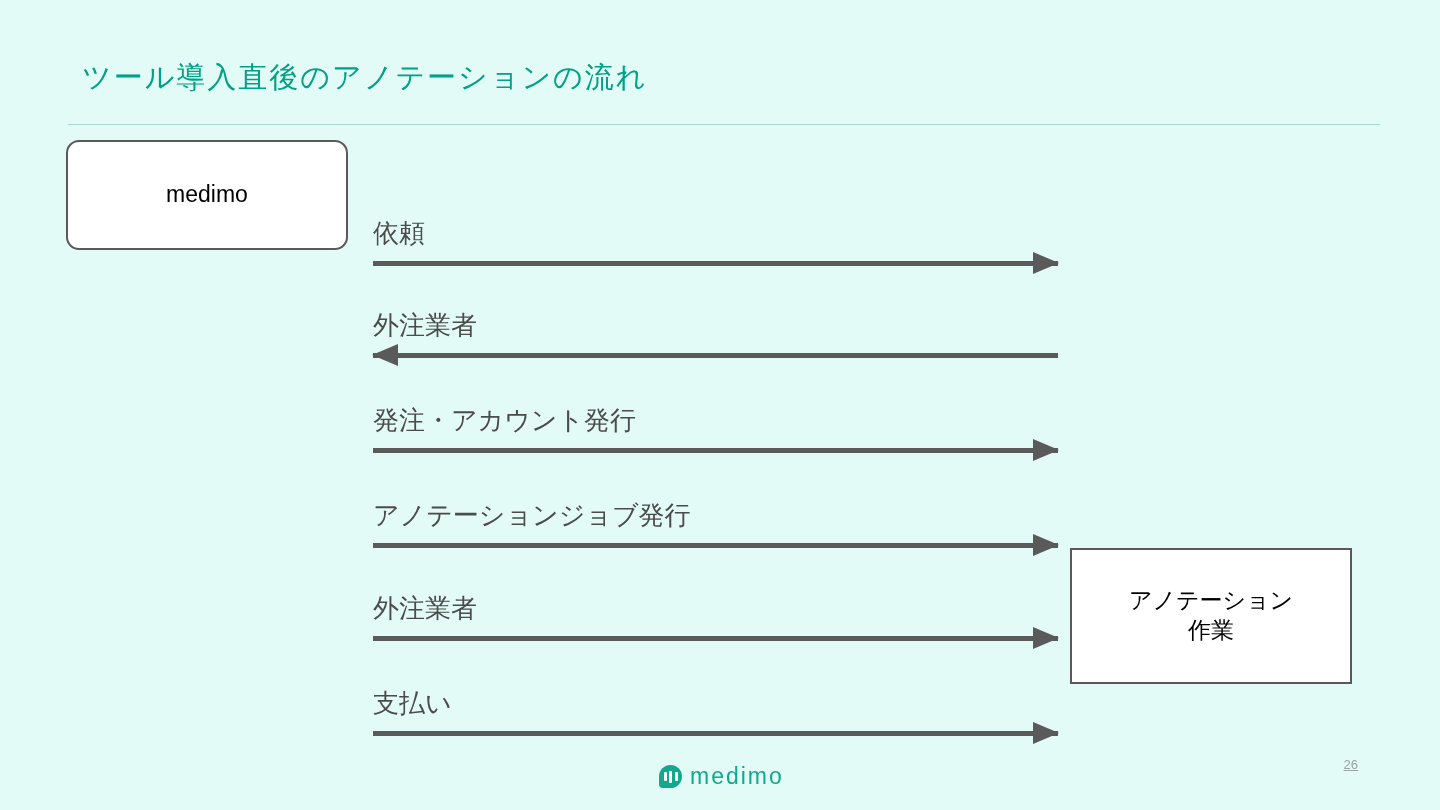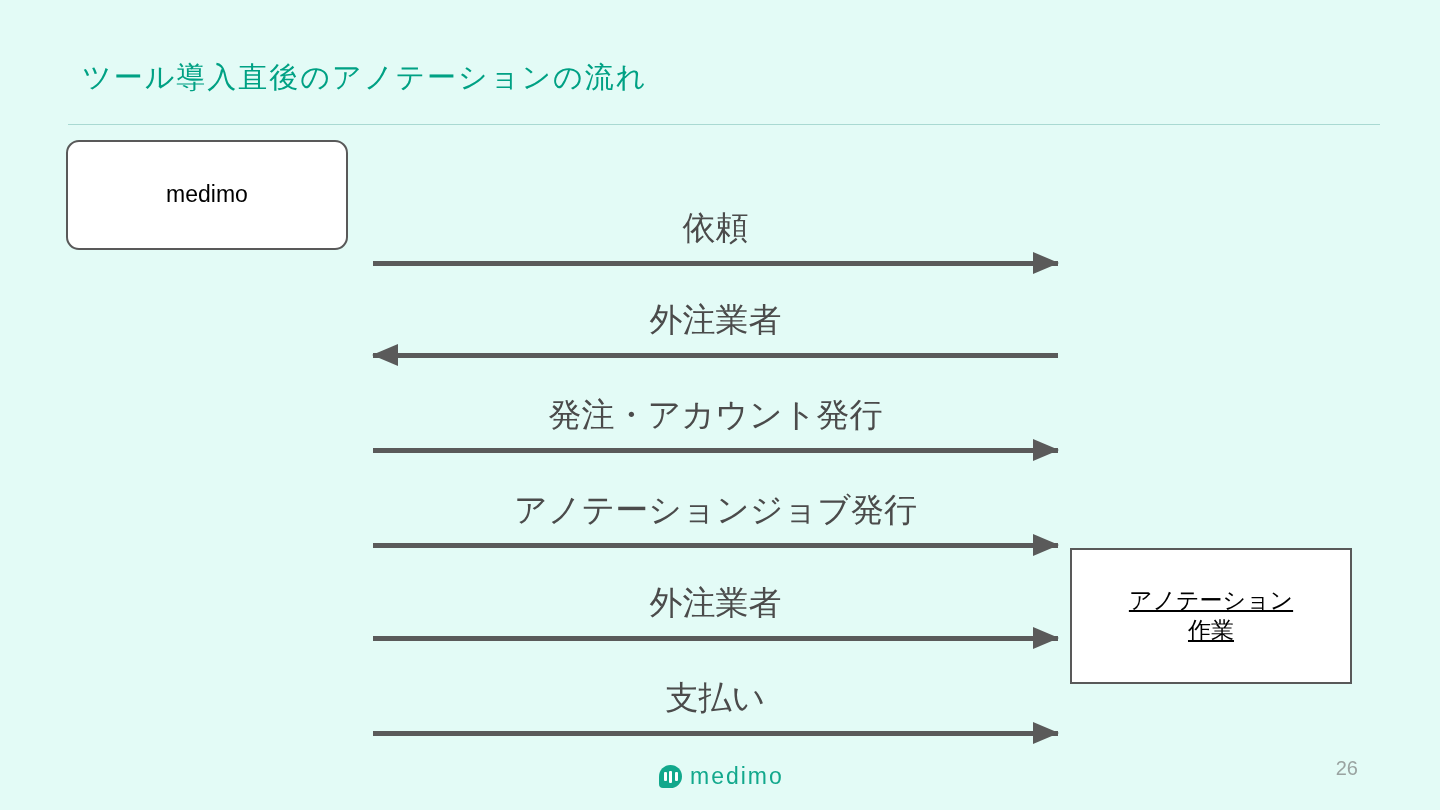--- a/index.html
+++ b/index.html
@@ -58,37 +58,36 @@
   .actor-box.rounded { border-radius: 13px; }
   .actor-box.square  { border-radius: 0; }
 
   #box-medimo {
     left: 66px;  top: 140px;  width: 282px; height: 110px;
   }
   #box-vendor {
     left: 1070px; top: 140px; width: 282px; height: 110px;
   }
   #box-work {
-    left: 1070px; top: 548px; width: 282px; height: 136px; text-decoration: underline;
+    left: 1070px; top: 548px; width: 282px; height: 136px;
   }
 
   
   .msg {
     position: absolute;
     left: 373px;
     width: 685px;
     height: 0;
   }
   .msg-label {
     position: absolute;
     left: 0;
     width: 685px;
     bottom: 10px;
-    text-align: center;
-    font-size: 33px;
+    font-size: 26px;
     color: #4b4b4b;
     white-space: nowrap;
   }
   .msg-line {
     position: absolute;
     left: 0;
     top: 0;
     width: 685px;
     height: 5px;
     background: #5a5a5a;
@@ -140,22 +139,23 @@
   .logo-text {
     font-size: 23px;
     color: #12a88c;
     letter-spacing: 2px;
     font-weight: 400;
   }
   #page-number {
     position: absolute;
     right: 30px;
     top: 757px;
-    font-size: 20px;
+    font-size: 13px;
     color: #9aa3a1;
+    text-decoration: underline;
   }
 </style>
 </head>
 <body>
 
 <div id="slide">
 
   <div class="slide-title">ツール導入直後のアノテーションの流れ</div>
   <div class="title-rule"></div>
 

